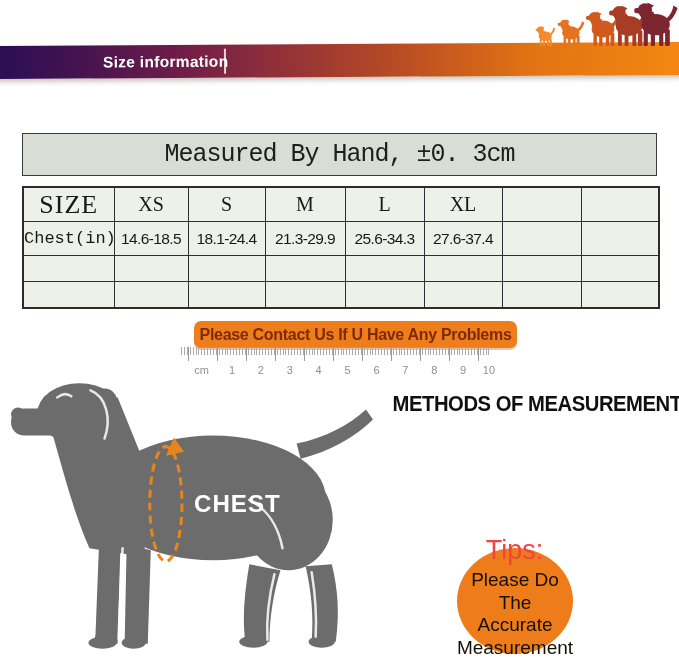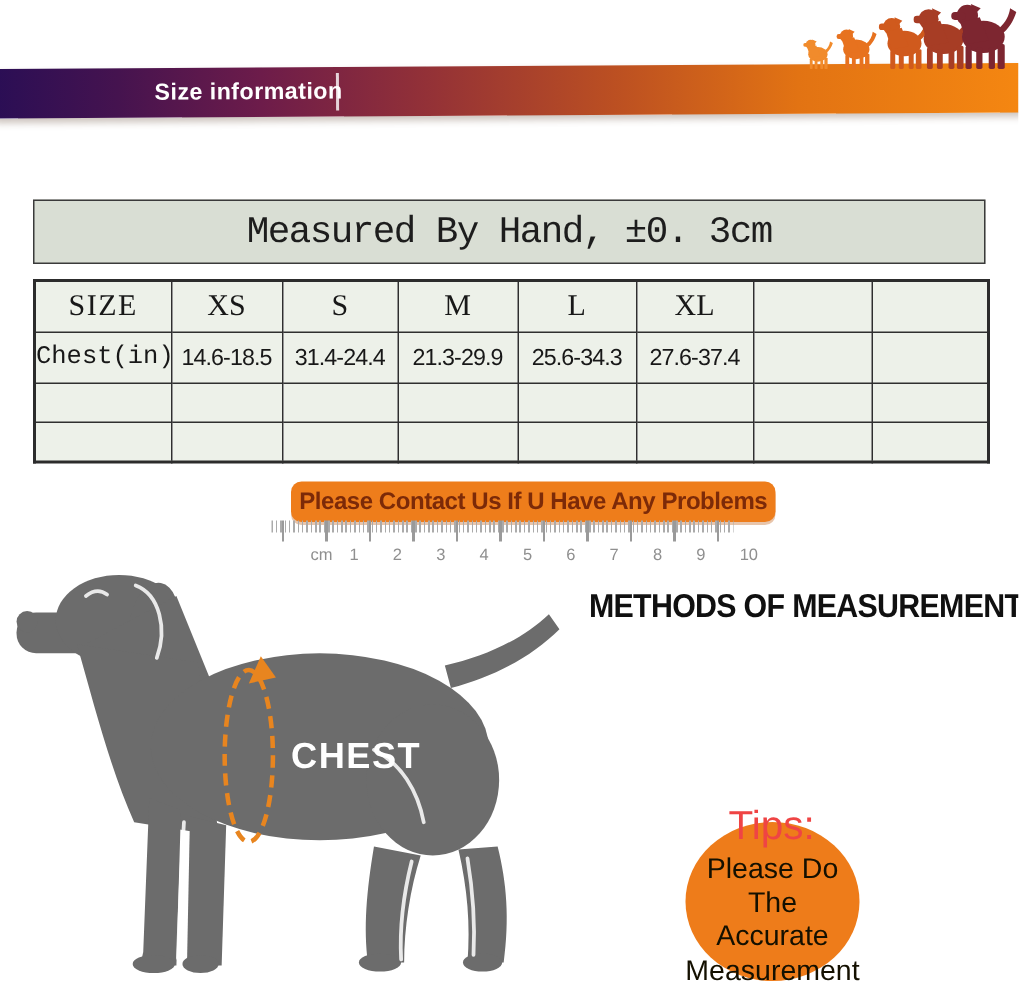--- a/index.html
+++ b/index.html
@@ -19,40 +19,40 @@
   
   .caption-box{position:absolute;left:22px;top:133px;width:633px;height:41px;
     background:#d9ded4;border:1.6px solid #3a3a3a;
     text-align:center;line-height:41px;color:#1d1d1d;
     font-family:Liberation Mono, monospace;font-size:25px;letter-spacing:-1px;white-space:nowrap;}
   table.size-table{position:absolute;left:22px;top:186px;width:636px;
     border-collapse:collapse;table-layout:fixed;border:2px solid #2c2c2c;}
   table.size-table td{border:1.5px solid #2f2f2f;background:#edf1e9;text-align:center;
     padding:0;overflow:hidden;white-space:nowrap;color:#181818;}
   tr.r-size td{height:33px;font-family:"Liberation Serif",serif;font-size:20px;}
-  tr.r-size td.size-h{font-size:20px;letter-spacing:1px;}
+  tr.r-size td.size-h{font-size:26px;letter-spacing:1px;}
   tr.r-chest td{height:33px;font-size:15.5px;letter-spacing:-0.6px;}
   tr.r-chest td.row-label{font-family:"Liberation Mono",monospace;font-size:17px;letter-spacing:0;margin-top:15px;}
   tr.r-empty td{height:25px;}
 
   
   .contact-badge{position:absolute;left:181px;top:321px;width:323px;height:27px;
     background:#ee7d1b;border-radius:7px;box-shadow:0 2px 0 rgba(190,90,15,.35);
     color:#7c2a08;font-size:16px;font-weight:bold;letter-spacing:-0.3px;
     text-align:center;line-height:27px;white-space:nowrap;margin-left:13px;}
 
   
   .ruler{position:absolute;left:181px;top:347px;width:314px;height:32px;}
   .ruler-ticks-small{position:absolute;left:0;top:0;width:308px;height:8px;
     background:repeating-linear-gradient(90deg,#ababab 0 1px,transparent 1px 2.9px);}
   .ruler-ticks-big{position:absolute;left:0;top:0;width:308px;height:14px;
     background:repeating-linear-gradient(90deg,#9a9a9a 0 1.5px,transparent 1.5px 29px);
     background-position:7px 0;}
-  .ruler-label{position:absolute;top:17px;width:22px;text-align:left;
-    color:#8f8f8f;font-size:11px;margin-left:20px;}
+  .ruler-label{position:absolute;top:17px;width:22px;text-align:right;
+    color:#8f8f8f;font-size:11px;}
 
   
   .dog-figure{position:absolute;left:5px;top:381px;width:372px;height:272px;}
 
   
   .methods-title{position:absolute;left:381px;top:391px;width:290px;text-align:center;
     color:#101010;font-size:22px;font-weight:bold;letter-spacing:-0.5px;
     transform:scaleX(0.92);transform-origin:center;white-space:nowrap;}
   .methods-paragraph{position:absolute;left:383px;top:422px;width:296px;
     color:#141414;font-size:20px;line-height:26.3px;letter-spacing:-0.4px;}
@@ -115,21 +115,21 @@
           <td class="col-h">S</td>
           <td class="col-h">M</td>
           <td class="col-h">L</td>
           <td class="col-h">XL</td>
           <td class="col-h"></td>
           <td class="col-h"></td>
         </tr>
         <tr class="r-chest">
           <td class="row-label">Chest(in)</td>
           <td class="val">14.6-18.5</td>
-          <td class="val">31.4-24.4</td>
+          <td class="val">18.1-24.4</td>
           <td class="val">21.3-29.9</td>
           <td class="val">25.6-34.3</td>
           <td class="val">27.6-37.4</td>
           <td class="val"></td>
           <td class="val"></td>
         </tr>
         <tr class="r-empty">
           <td class="row-label"></td>
           <td class="val"></td>
           <td class="val"></td>

